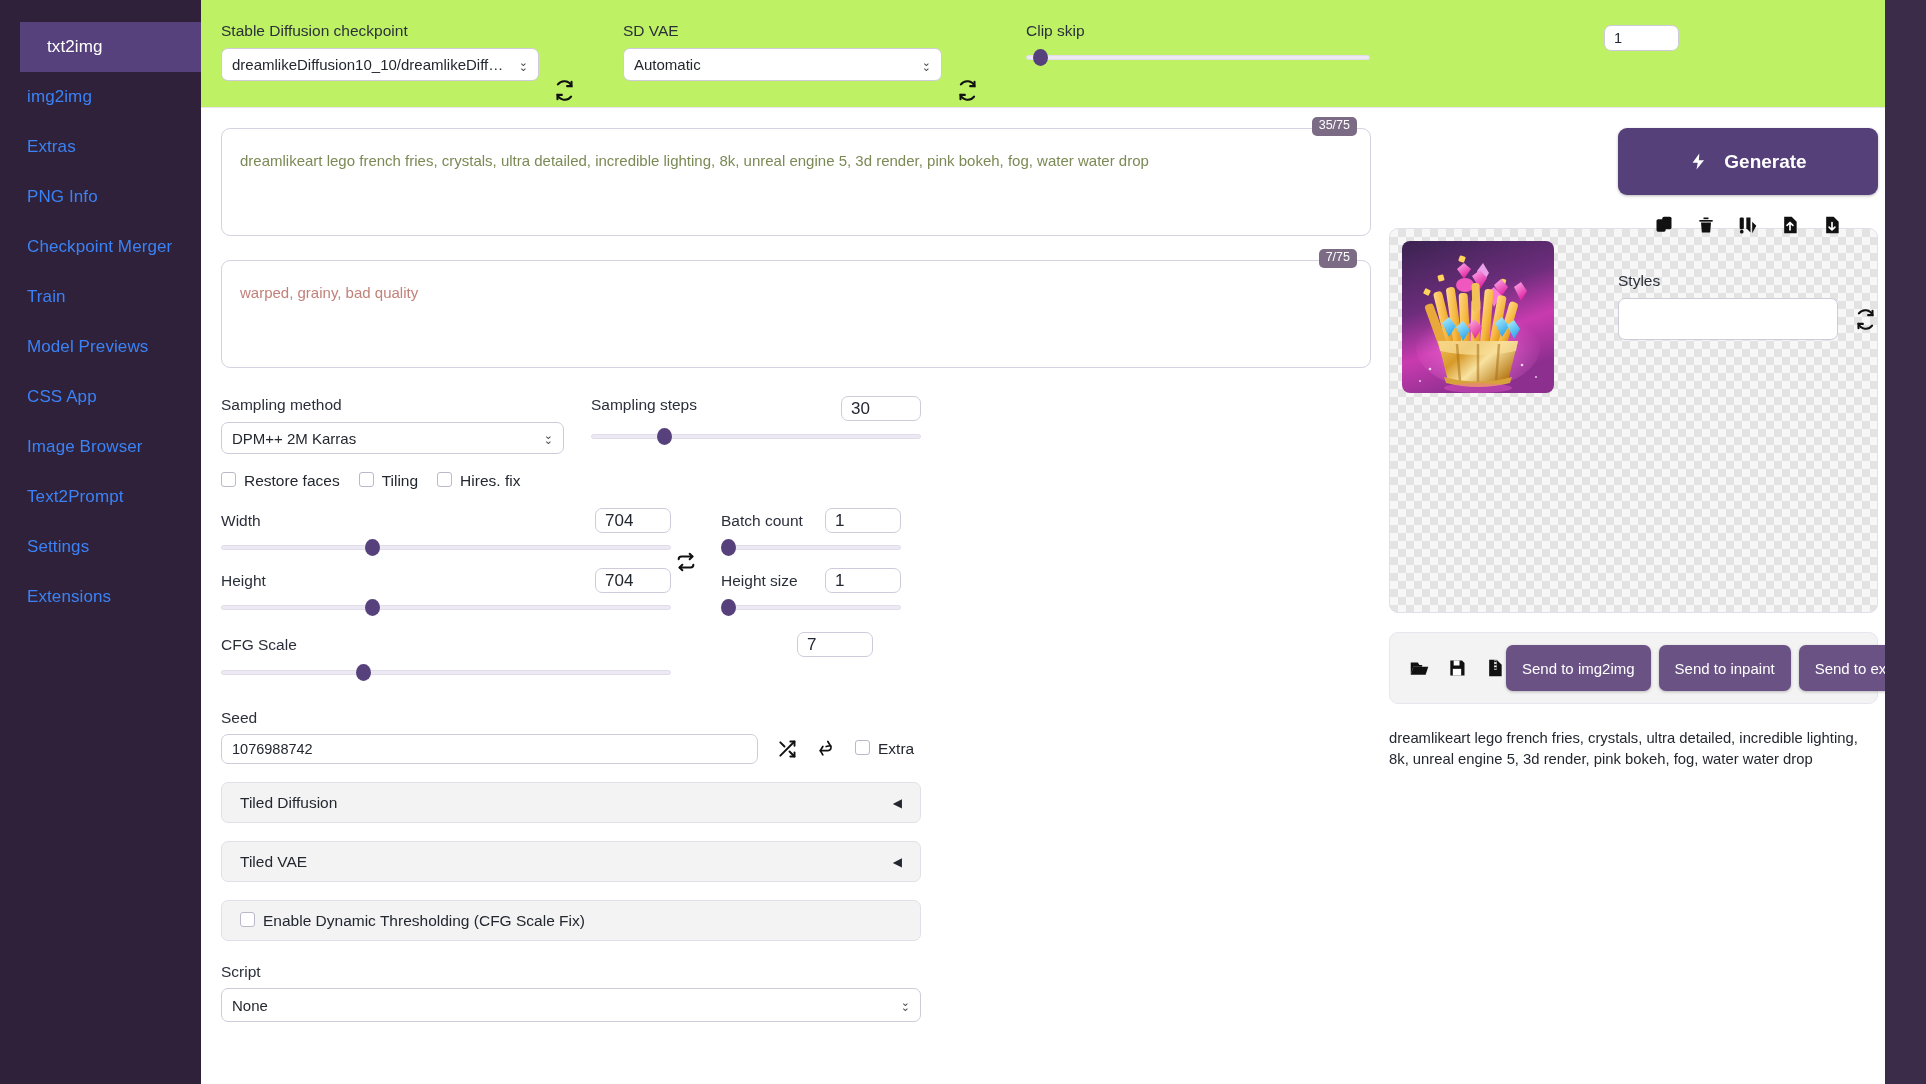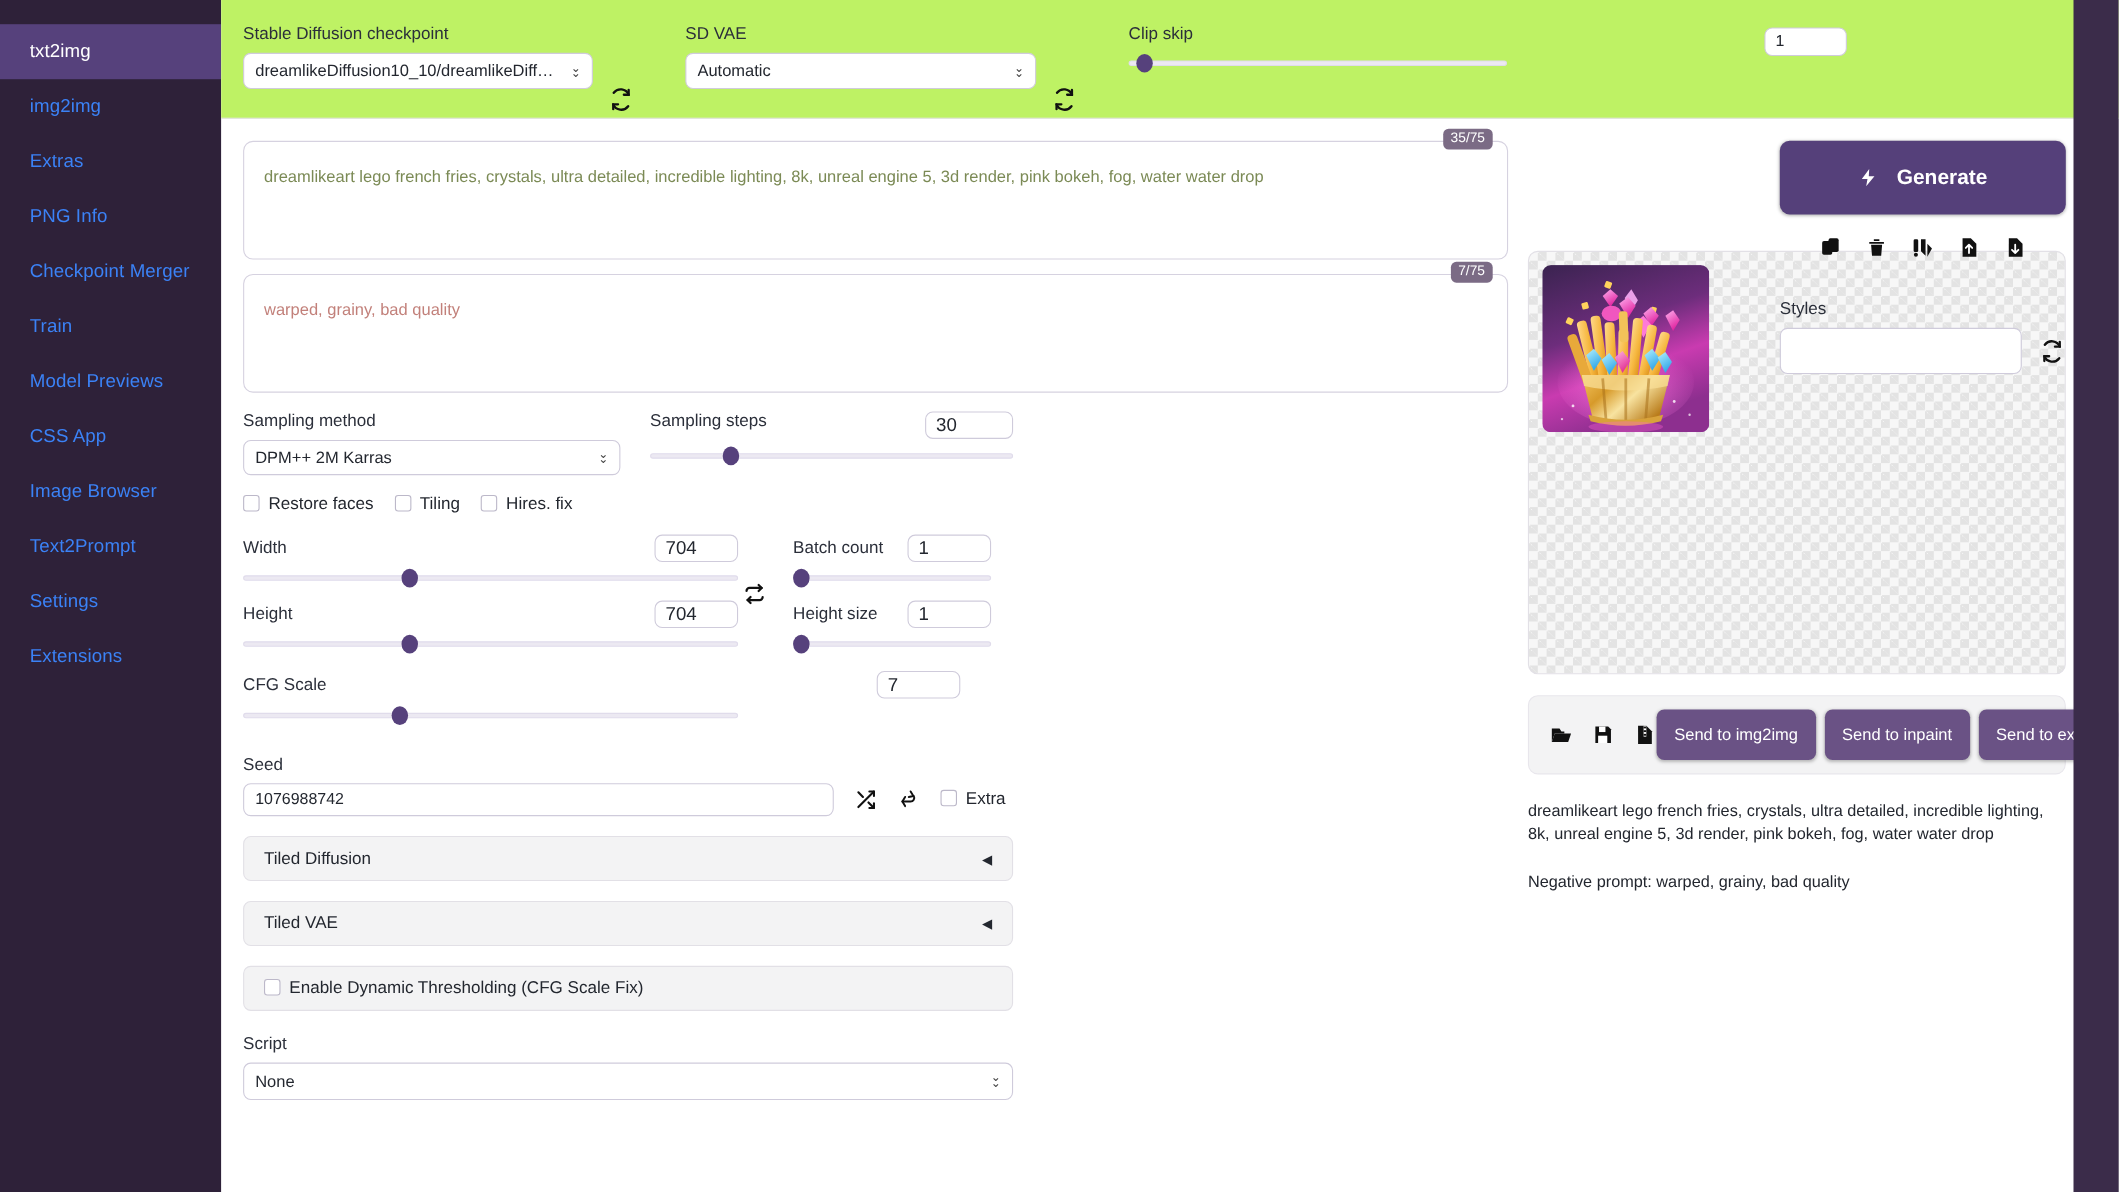--- a/index.html
+++ b/index.html
@@ -31,20 +31,21 @@
     align-items: center;
     padding-left: 27px;
     color: #3b82f6;
     font-size: 17px;
     letter-spacing: .1px;
     cursor: pointer;
   }
   .nav-item.active {
     background: #56417c;
     color: #ffffff;
+    margin-left: 20px;
   }
 
   
   .main {
     flex: 1 1 auto;
     height: 1084px;
     background: #ffffff;
     display: flex;
     flex-direction: column;
     overflow: hidden;
@@ -159,21 +160,21 @@
   }
   .col-left { width: 1150px; flex: 0 0 1150px; }
   .col-right {
     flex: 1 1 auto;
     padding-left: 18px;
     padding-right: 48px;
     min-width: 0;
   }
 
   
-  .prompt-wrap { position: relative; margin-bottom: 13px; }
+  .prompt-wrap { position: relative; margin-bottom: 24px; }
   .prompt-box {
     border: 1px solid #d6d2e0;
     border-radius: 9px;
     background: #fff;
     padding: 22px 18px;
     font-size: 15px;
     line-height: 1.35;
     min-height: 0;
   }
   .prompt-pos { height: 108px; color: #7b8a55; }
@@ -813,19 +814,18 @@
                 <span>Send to inpaint</span>
               </div>
             <div class="send-btn">
                 <span>Send to extras</span>
               </div>
           </div>
         </div>
 
         <div class="info">
           <div>dreamlikeart lego french fries, crystals, ultra detailed, incredible lighting, 8k, unreal engine 5, 3d render, pink bokeh, fog, water water drop</div>
-          <div class="neg">Negative prompt: warped, grainy, bad quality</div>
         </div>
       </div>
 
     </div>
   </div>
 </div>
 
 </body></html>

